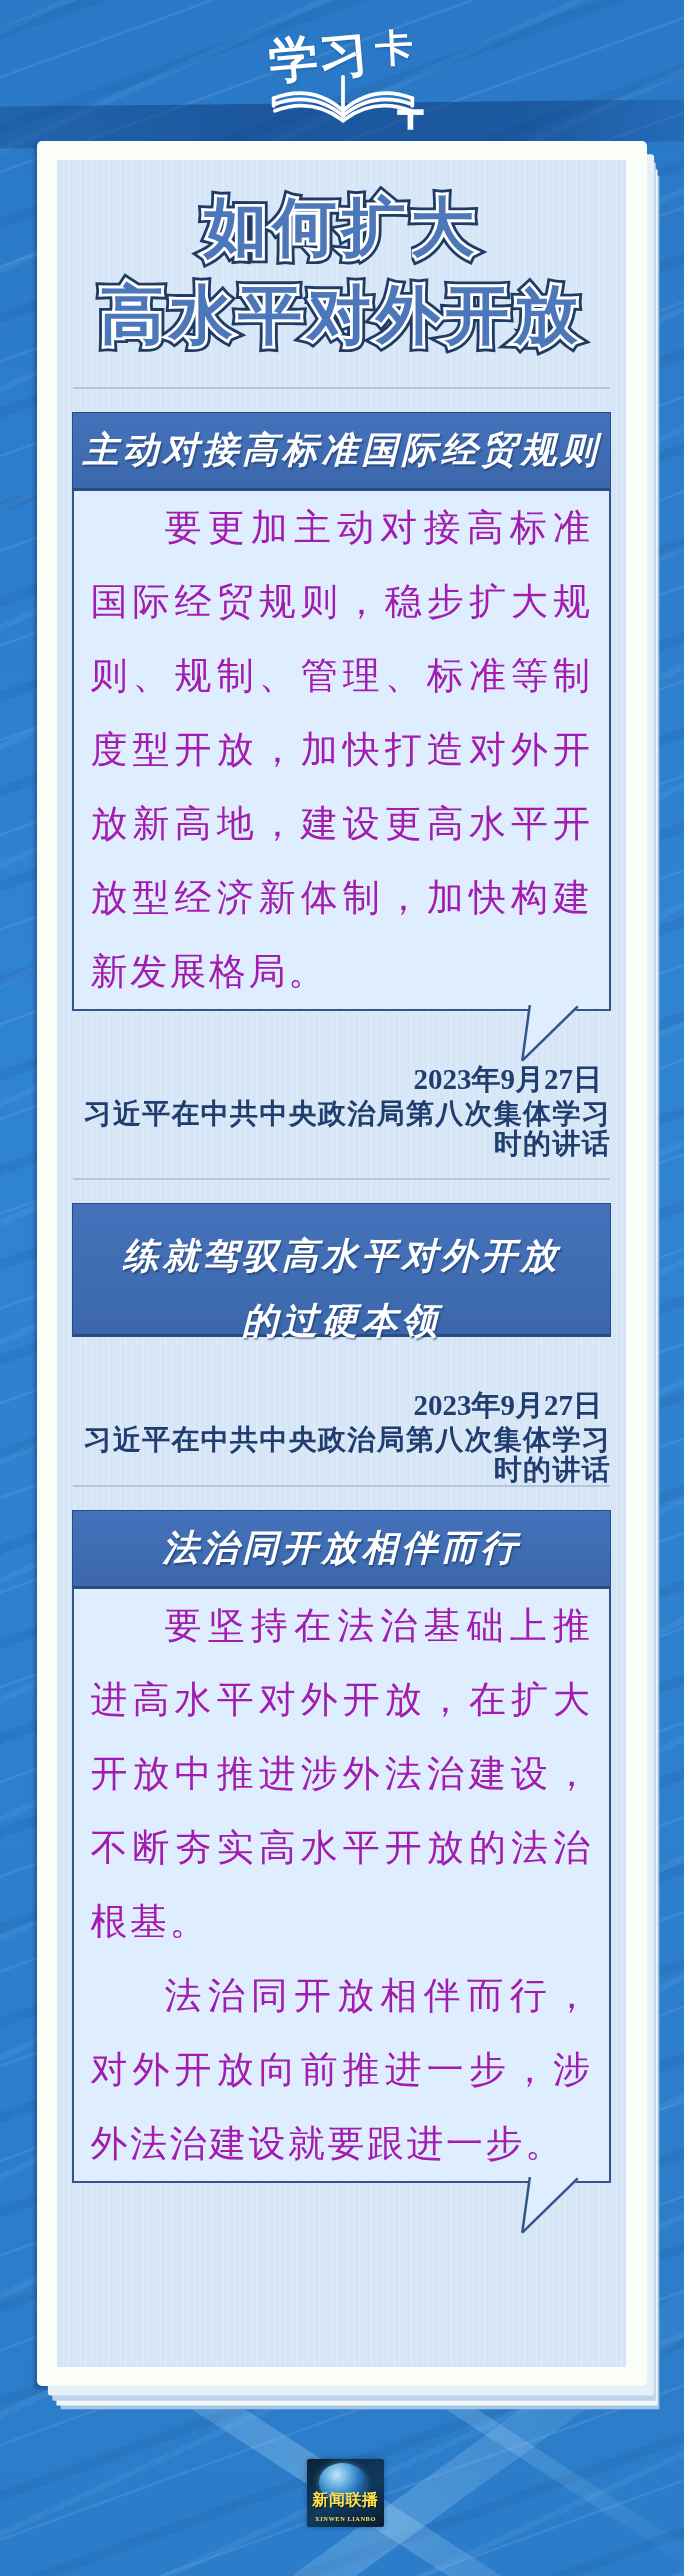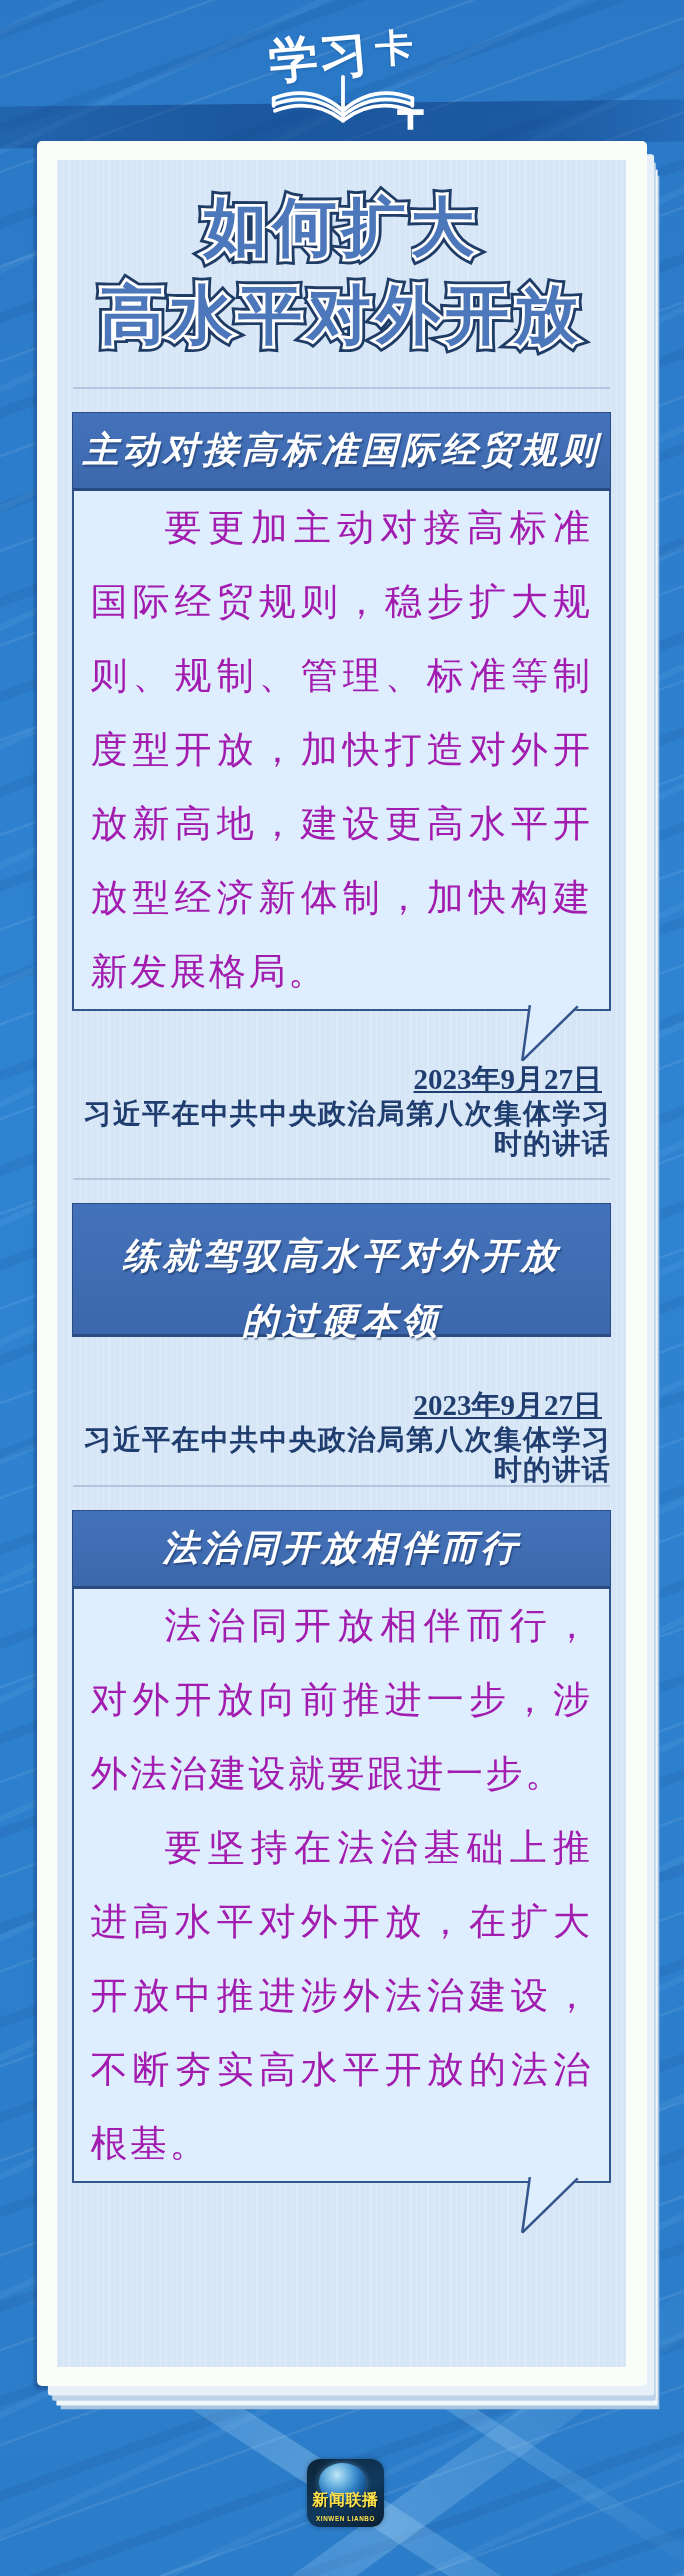--- a/index.html
+++ b/index.html
@@ -70,27 +70,27 @@
   .bar.double{ height:134px; line-height:65px; padding-top:19px; }
 
   .bubble{ position:relative; width:539px; margin:0 auto; background:#dfeefe;
            border:2.5px solid #33558c; border-top:none; padding:0 16.5px; }
   .bubble p{ font-size:37px; line-height:74px; letter-spacing:2.5px; color:#a21caf;
              text-indent:2em; text-align:justify; font-family:Liberation Serif, serif; }
   .bubble p:empty{ display:none; }
   .tail{ position:absolute; right:30px; bottom:-53px; width:58px; height:57px; }
 
   .attr{ width:539px; margin:0 auto; color:#1f3d6e; font-family:"Liberation Serif", serif; }
-  .attr-date{ margin-top:53px; text-align:right; font-size:29px; line-height:30px; padding-right:9px; font-weight:700;text-decoration:underline;}
+  .attr-date{ margin-top:53px; text-align:right; font-size:29px; line-height:30px; padding-right:9px; font-weight:700;}
   .attr-src { margin-top:5px; text-align:right; font-size:28px; line-height:30px; letter-spacing:1.3px; font-weight:700;}
 
   
-  .bottom-logo{ position:absolute; left:307px; top:2459px; width:77px; height:68px; border-radius:13px;
+  .bottom-logo{ position:absolute; left:307px; top:2459px; width:77px; height:68px; border-radius:2px;
     background:linear-gradient(150deg,#0d2236 0%, #103a5e 55%, #0a1c30 100%);
-    overflow:hidden; text-align:center; box-shadow:0 0 5px rgba(0,20,40,.35); }
+    overflow:hidden; text-align:center; box-shadow:0 0 5px rgba(0,20,40,.35);font-family:Liberation Serif, serif; }
   .globe{ position:absolute; left:12px; top:3.8px; width:47px; height:37px; border-radius:50% 50% 45% 45%;
     background:radial-gradient(circle at 38% 32%, #bfe6f5 0%, #6fb6e2 28%, #2f7fc4 55%, #17548f 78%, #0d3a6e 100%);
     box-shadow:0 0 6.3px rgba(120,200,255,.5); }
   .bl-cn{ position:absolute; left:0; right:0; bottom:16.5px; color:#ffe24a; font-size:16px; font-weight:900; letter-spacing:0.6px;
           text-shadow:0.6px 0.6px 0.6px rgba(0,0,0,.6); }
   .bl-en{ position:absolute; left:0; right:0; bottom:5px; color:#ffe24a; font-size:6.3px; font-weight:700; letter-spacing:0.6px; }
 </style>
 </head>
 <body>
 
@@ -163,22 +163,22 @@
         <div class="attr">
           <div class="attr-date">2023年9月27日</div>
           <div class="attr-src">习近平在中共中央政治局第八次集体学习时的讲话</div>
         </div>
       </div>
 
       <div class="section s3">
         <div class="sec-rule"></div>
         <div class="bar single">法治同开放相伴而行</div>
         <div class="bubble">
+          <p>要坚持在法治基础上推进高水平对外开放，在扩大开放中推进涉外法治建设，不断夯实高水平开放的法治根基。</p>
           <p>法治同开放相伴而行，对外开放向前推进一步，涉外法治建设就要跟进一步。</p>
-          <p>要坚持在法治基础上推进高水平对外开放，在扩大开放中推进涉外法治建设，不断夯实高水平开放的法治根基。</p>
           <svg class="tail" viewBox="0 0 92 90">
             <polygon points="14,0 90,0 90,5 2,88" fill="#dfeefe"></polygon>
             <path d="M14 0 L2 88" stroke="#33558c" stroke-width="4" fill="none"></path>
             <path d="M90 2 L2 88" stroke="#33558c" stroke-width="4" fill="none"></path>
           </svg>
         </div>
 
       </div>
 
     </div>

